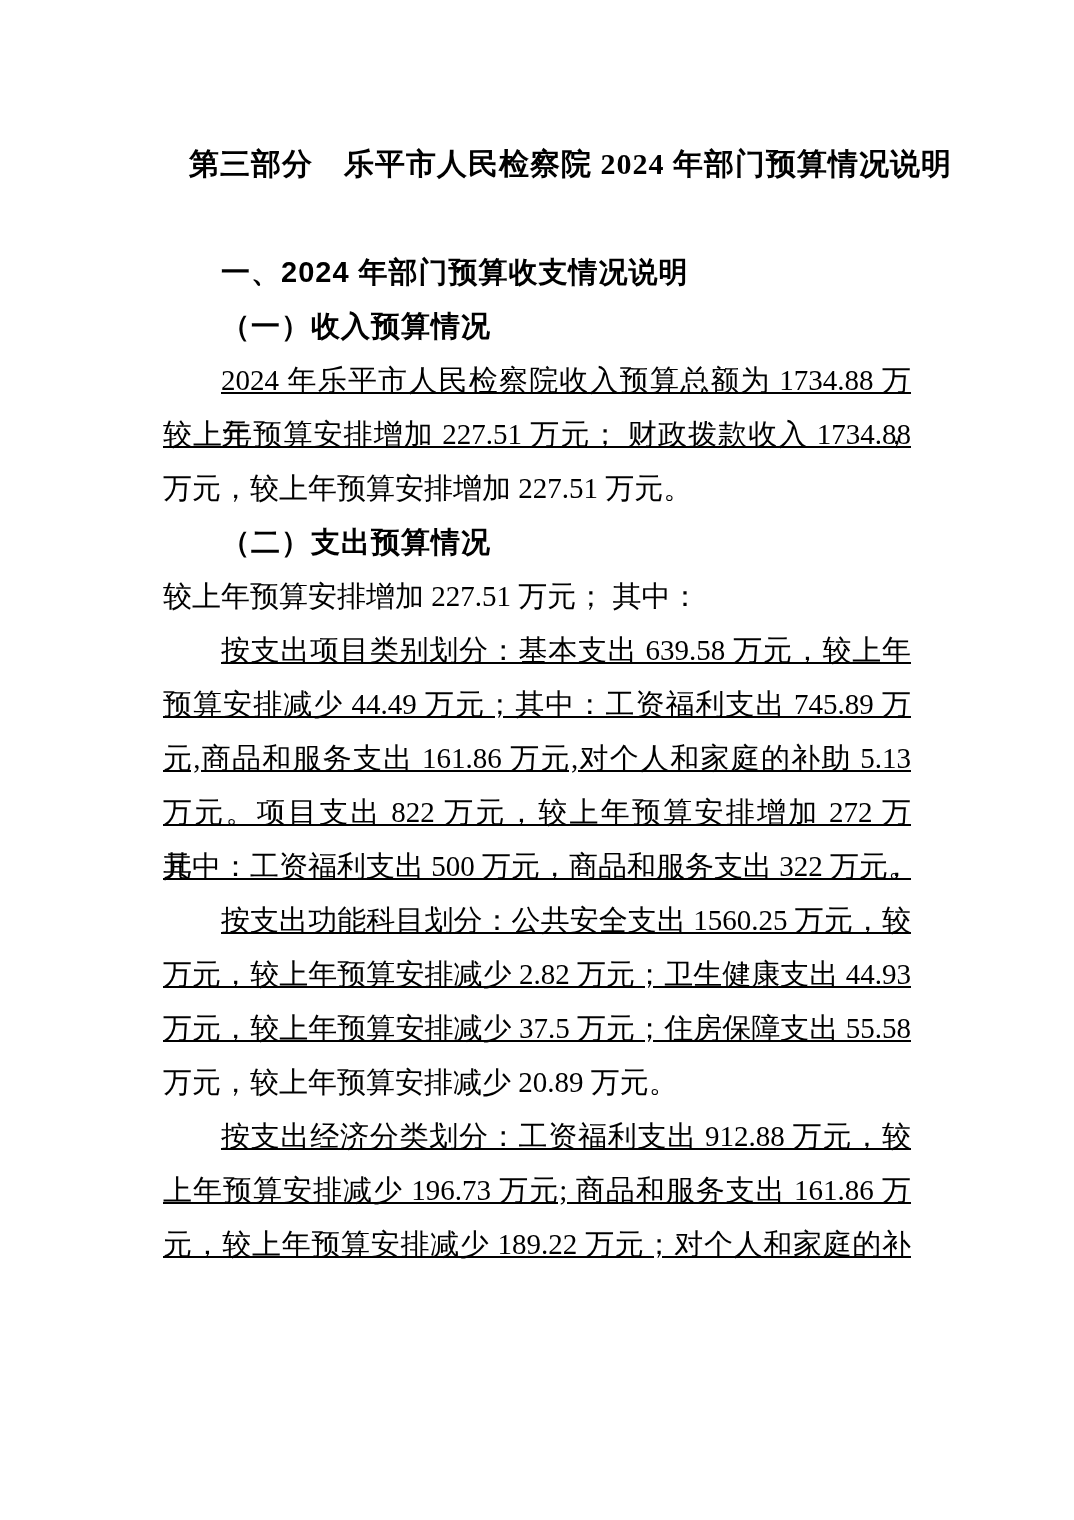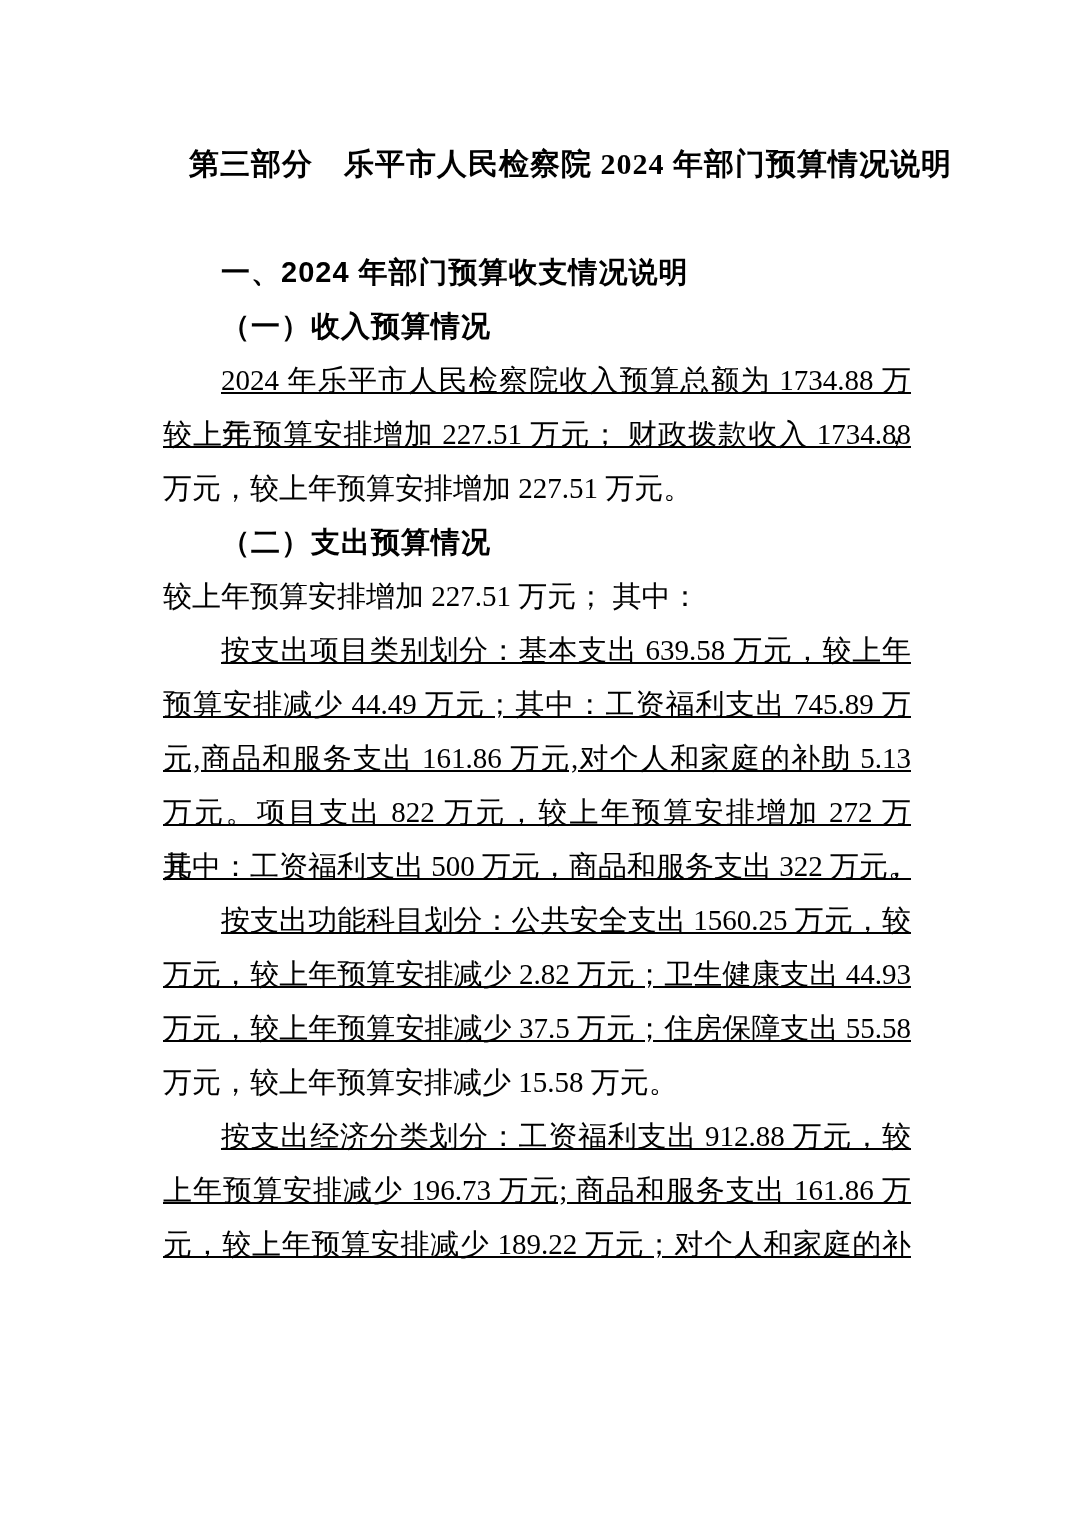--- a/index.html
+++ b/index.html
@@ -85,20 +85,20 @@
 
     <div class="line first just">按支出项目类别划分：基本支出 639.58 万元，较上年</div>
     <div class="line just">预算安排减少 44.49 万元；其中：工资福利支出 745.89 万</div>
     <div class="line just">元,商品和服务支出 161.86 万元,对个人和家庭的补助 5.13</div>
     <div class="line just">万元。项目支出 822 万元，较上年预算安排增加 272 万元，</div>
     <div class="line">其中：工资福利支出 500 万元，商品和服务支出 322 万元。</div>
 
     <div class="line first just">按支出功能科目划分：公共安全支出 1560.25 万元，较</div>
     <div class="line just">万元，较上年预算安排减少 2.82 万元；卫生健康支出 44.93</div>
     <div class="line just">万元，较上年预算安排减少 37.5 万元；住房保障支出 55.58</div>
-    <div class="line">万元，较上年预算安排减少 15.58 万元。</div>
+    <div class="line">万元，较上年预算安排减少 20.89 万元。</div>
 
     <div class="line first just">按支出经济分类划分：工资福利支出 912.88 万元，较</div>
     <div class="line just">上年预算安排减少 196.73 万元; 商品和服务支出 161.86 万</div>
     <div class="line just">元，较上年预算安排减少 189.22 万元；对个人和家庭的补</div>
 
   </div>
 </div>
 
 </body></html>

